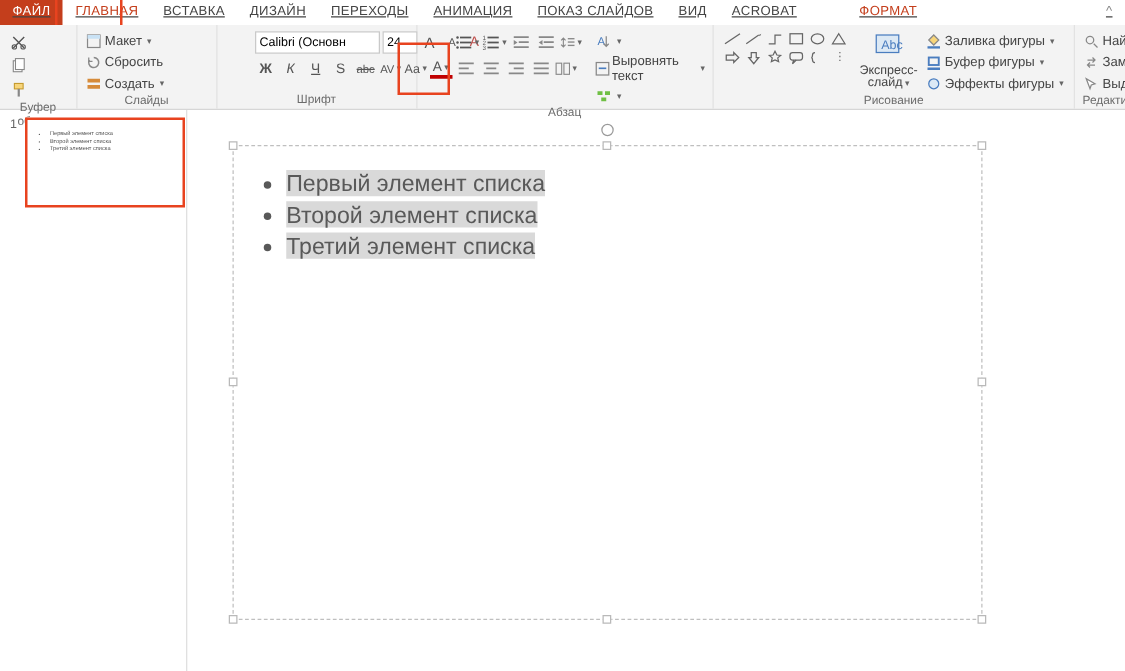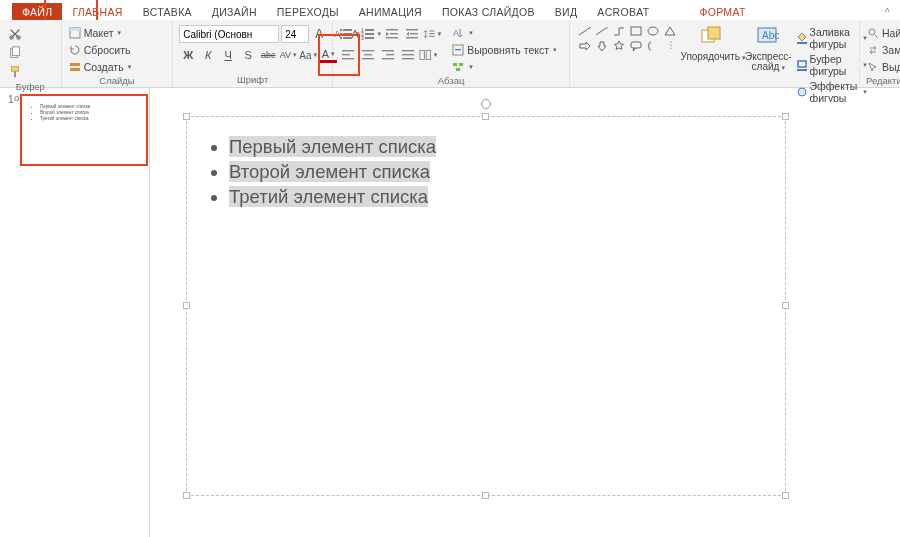--- a/index.html
+++ b/index.html
@@ -1,19 +1,19 @@
 <!DOCTYPE html>
 <html><head>
 <meta charset="utf-8">
 <style>
   * { box-sizing: border-box; margin: 0; padding: 0; font-family: "Segoe UI", Tahoma, sans-serif; }
   body { width: 900px; height: 537px; background: #fff; overflow: hidden; font-size: 11px; color: #444; }
 
   
-  .tab-strip { display: flex; align-items: flex-end; height: 20px; background: #fff; padding-left: 12px; }
+  .tab-strip { display: flex; height: 20px; background: #fff; padding-left: 0; text-decoration: underline; }
   .tab { padding: 3px 10px 2px; font-size: 10.5px; letter-spacing: .3px; color: #444; cursor: pointer; }
   .tab.file { background: #c43e1c; color: #fff; }
   .tab.active { color: #c43e1c; }
   .tab.context { color: #c43e1c; }
   .highlight-box { position: absolute; border: 2px solid #e8431f; pointer-events:none; }
   #hl1 { left: 44px; top: -2px; width: 54px; height: 24px; }
   #hl2 { left: 318px; top: 14px; width: 42px; height: 42px; }
 
   
   .ribbon { display: flex; height: 68px; border-bottom: 1px solid #d6d6d6; background: #f3f3f3; position: relative; }
@@ -22,21 +22,21 @@
   .group-label { text-align: center; font-size: 9.5px; color: #6b6b6b; padding-bottom: 2px; position: relative; }
   .vbtn { display: flex; flex-direction: column; align-items: center; justify-content: flex-start; width: 46px; padding-top:2px; gap:2px; cursor:pointer; }
   .vbtn .ic { width: 28px; height: 26px; }
   .vbtn .lbl { font-size: 10px; line-height: 1; text-align:center; }
   .mini { font-size: 10.5px; color:#444; display:flex; align-items:center; gap:2px; cursor:pointer; padding:1px 0; }
   .mini .ic { width:14px; height:14px; display:inline-flex; align-items:center; justify-content:center; }
   .dd::after { content:"▾"; font-size:7px; margin-left:2px; color:#666; }
   .col { display:flex; flex-direction:column; gap:1px; }
 
   
-  .font-row { display:flex; align-items:center; gap:2px; }
+  .font-row { display:flex; align-items:center; gap:2px;margin-left:24px; }
   .font-name { width:100px; height:18px; border:1px solid #c9c9c9; background:#fff; font-size:10px; padding:1px 3px; }
   .font-size { width:28px; height:18px; border:1px solid #c9c9c9; background:#fff; font-size:10px; padding:1px 3px; text-align:left; }
   .ico-btn { width:18px; height:18px; display:flex; align-items:center; justify-content:center; cursor:pointer; font-size:11px; color:#555; }
   .ico-btn.small { width:16px; }
   .bullets-btn { width:20px;height:18px; display:flex;align-items:center;justify-content:center; cursor:pointer; }
 
   
   svg { display:block; }
 
   
@@ -343,29 +343,20 @@
               <path d="M5 8l-1 3 3-3" fill="none" stroke="#666"></path>
             </svg>
           </span>
         <span>
             <svg width="14" height="12" viewBox="0 0 14 12">
               <path d="M5 2q-2 0-2 2t-1 2q1 0 1 2t2 2" fill="none" stroke="#666"></path>
             </svg>
           </span>
         <span style="font-size:9px;color:#666;text-align:center">⋮</span>
       </div>
-      <div class="vbtn" style="width:56px">
-        <span class="ic">
-            <svg width="26" height="24" viewBox="0 0 26 24">
-              <rect x="3" y="6" width="12" height="12" fill="#fff" stroke="#c59a2e"></rect>
-              <rect x="9" y="3" width="12" height="12" fill="#f7d57a" stroke="#c59a2e"></rect>
-            </svg>
-          </span>
-        <span class="lbl dd">Упорядочить</span>
-      </div>
       <div class="vbtn" style="width:50px">
         <span class="ic">
             <svg width="26" height="24" viewBox="0 0 26 24">
               <rect x="4" y="4" width="18" height="14" fill="#dce9f5" stroke="#4a7dbf"></rect>
               <text x="8" y="15" font-size="10" fill="#4a7dbf">Abc</text>
             </svg>
           </span>
         <span class="lbl dd" style="white-space:pre-line">Экспресс-
 слайд</span>
       </div>

